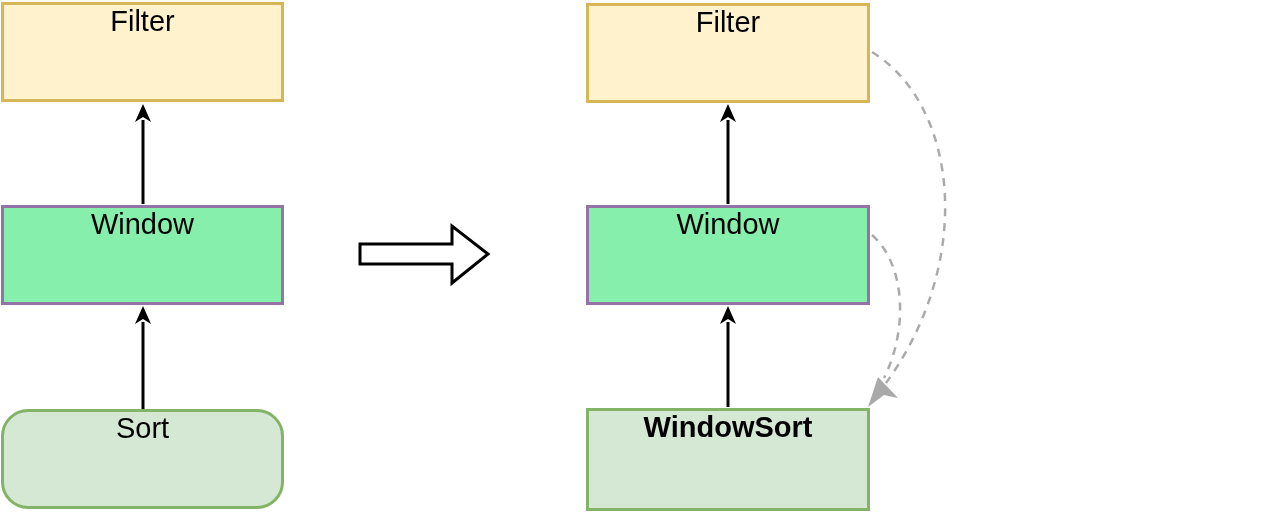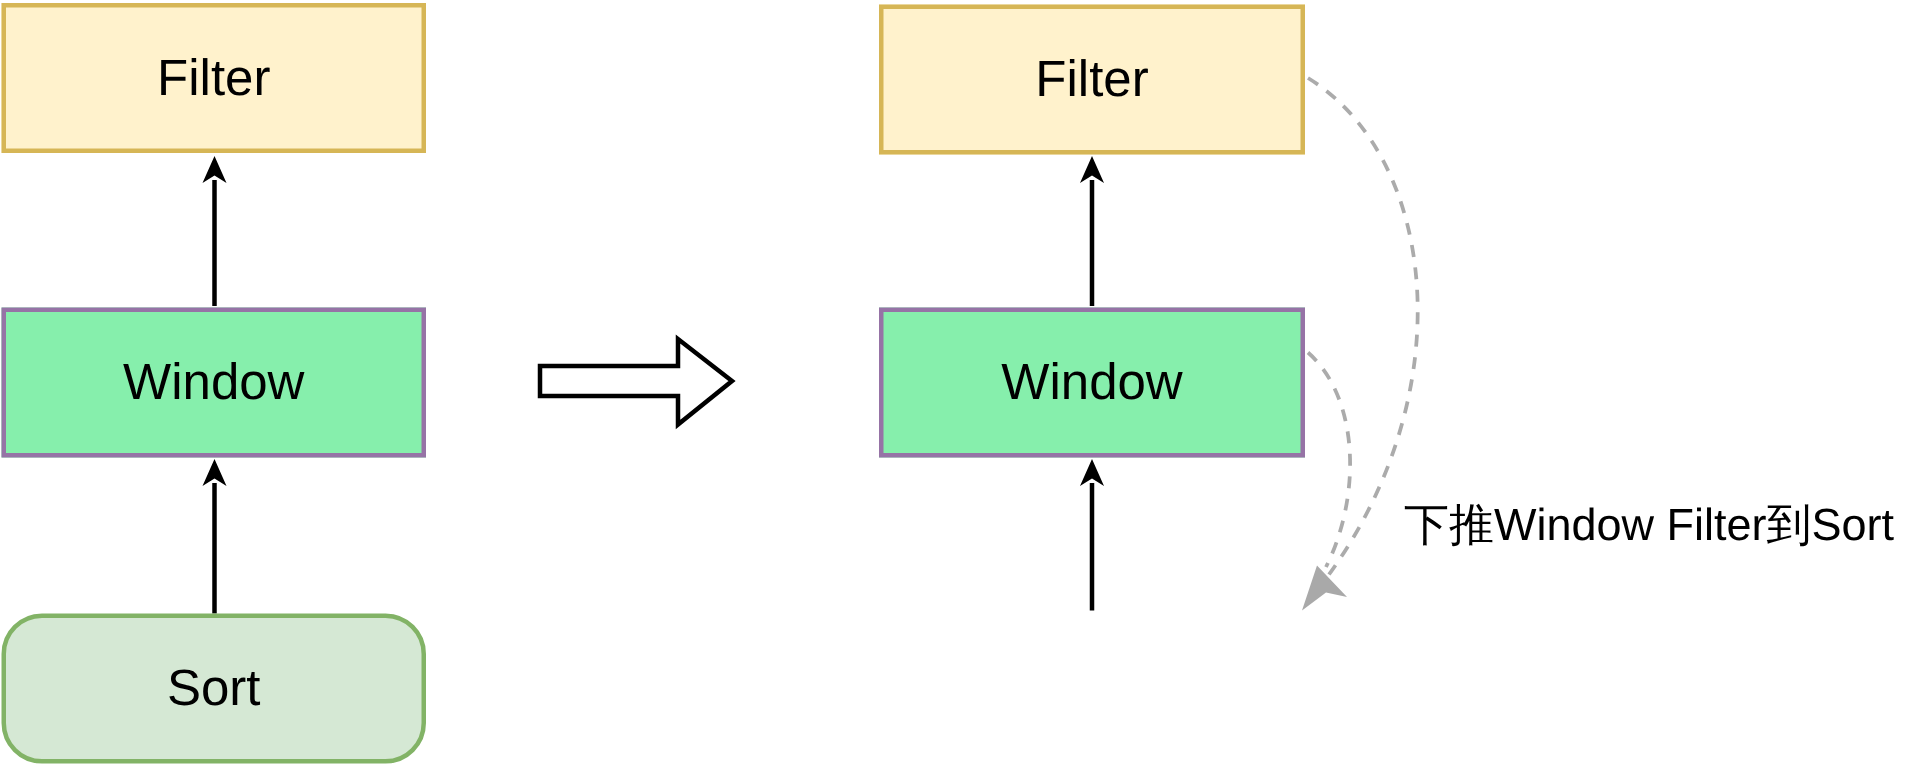--- a/index.html
+++ b/index.html
@@ -21,23 +21,22 @@
     top: 0;
     width: 1280px;
     height: 513px;
     pointer-events: none;
   }
   .node {
     position: absolute;
     box-sizing: border-box;
     border: 3px solid #000;
     display: flex;
-    align-items: center;
     justify-content: center;
-    font-size: 34px;
+    font-size: 29px;
     color: #000000;
     text-align: center;
   }
   .node.yellow { background: #FFF2CC; border-color: #D6B656; }
   .node.purple { background: #86efac; border-color: #9673A6; }
   .node.green  { background: #D5E8D4; border-color: #82B366; }
   .node.bold span { font-weight: bold; }
 
   .l-filter   { left: 1px;   top: 2px;   width: 283px; height: 100px; }
   .l-window   { left: 1px;   top: 205px; width: 283px; height: 100px; }
@@ -104,16 +103,18 @@
   <div class="node green l-sort">
     <span>Sort</span>
   </div>
 
   <div class="node yellow r-filter">
     <span>Filter</span>
   </div>
   <div class="node purple r-window">
     <span>Window</span>
   </div>
+  <div class="node green bold r-windowsort">
+    <span>WindowSort</span>
+  </div>
 
-  <div class="annotation">下推Window Filter到Sort</div>
 
 </div>
 
 </body></html>

